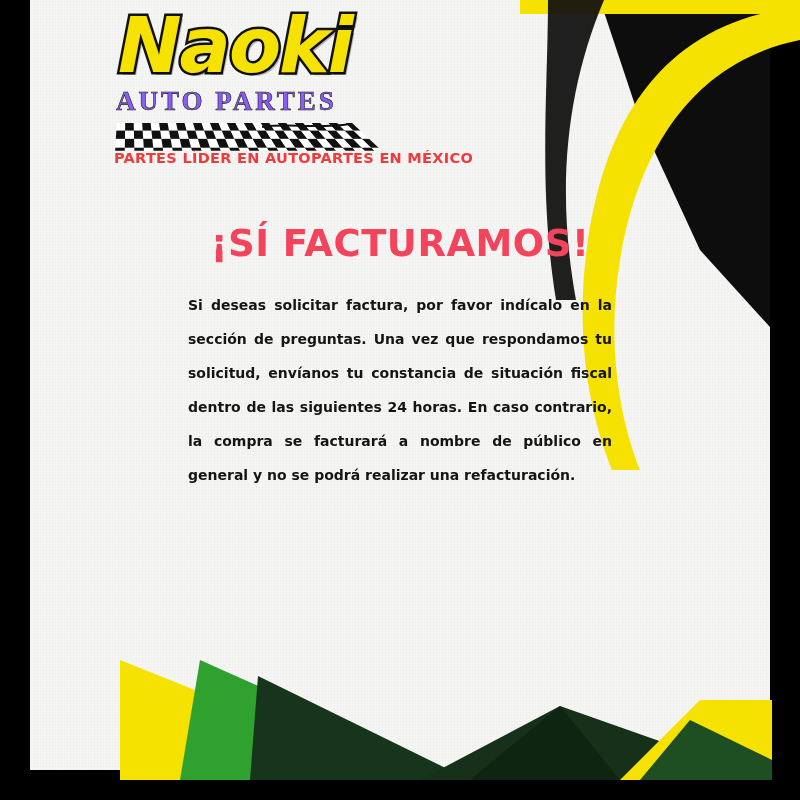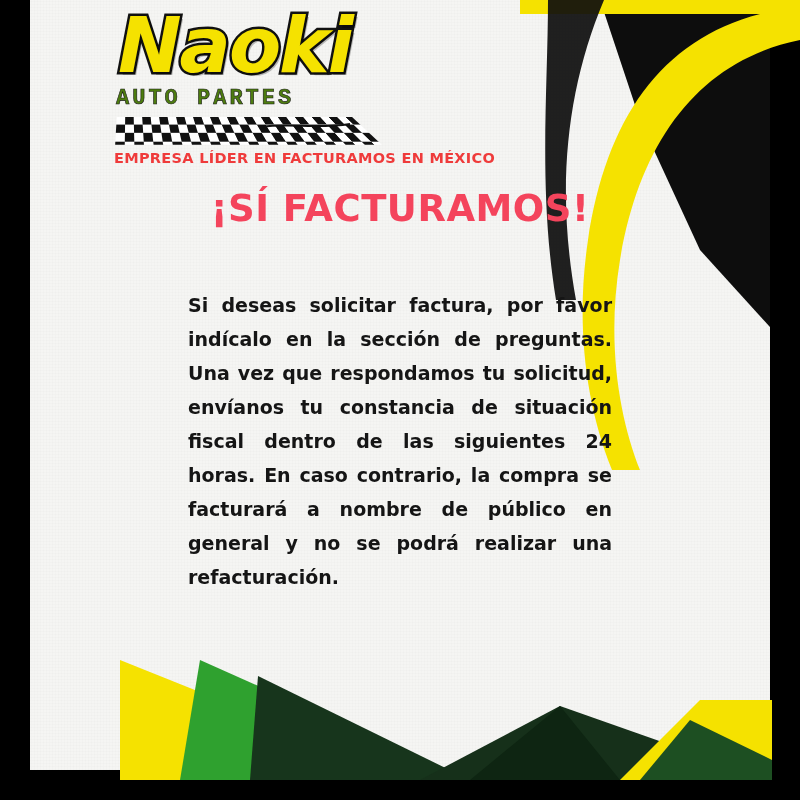--- a/index.html
+++ b/index.html
@@ -54,25 +54,25 @@
     line-height: 0.95;
     letter-spacing: -2px;
     color: #f5e200;
     -webkit-text-stroke: 5px #111111;
     paint-order: stroke fill;
     margin: 4px;
     padding: 0 0 0 4px;
     text-shadow: 3px 3px 0 rgba(0,0,0,0.25);
   }
   .logo-sub {
-    font-family: Liberation Mono, monospace;
+    font-family: Liberation Serif, serif;
     font-weight: 700;
-    font-size: 22px;
+    font-size: 27px;
     letter-spacing: 3px;
-    color: #4d7c0f;
+    color: #8b5cf6;
     margin: 2px 0 0 6px;
     -webkit-text-stroke: 0.6px #1a1a1a;
   }
   .checker {
     margin: 4px 0 0 6px;
     width: 250px;
     height: 30px;
     background-image:
       linear-gradient(45deg, #111 25%, transparent 25%, transparent 75%, #111 75%),
       linear-gradient(45deg, #111 25%, transparent 25%, transparent 75%, #111 75%);
@@ -98,39 +98,39 @@
     font-size: 14.5px;
     letter-spacing: 0.3px;
     color: #ef3b3b;
     white-space: nowrap;
   }
 
   
   .headline {
     position: absolute;
     left: 0;
-    top: 187px;
+    top: 222px;
     width: 800px;
     text-align: center;
     font-family: "DejaVu Sans", sans-serif;
     font-weight: 700;
     font-size: 37px;
     letter-spacing: 0.5px;
     color: #f4445c;
   }
 
   
   .body-text {
     position: absolute;
     left: 188px;
     top: 288px;
     width: 424px;
     font-family: "DejaVu Sans", sans-serif;
     font-weight: 700;
-    font-size: 19px;
+    font-size: 14px;
     line-height: 34px;
     color: #151515;
     text-align: justify;
     text-align-last: left;
   }
 
   svg { display: block; }
 </style>
 </head>
 <body>
@@ -162,19 +162,19 @@
   <div class="logo-block">
     <div class="logo-word">Naoki</div>
     <div class="logo-sub">AUTO PARTES</div>
     <div class="checker"></div>
   </div>
 
   <svg class="checker-tail" viewBox="0 0 90 8">
     <path d="M0 5 C25 1 55 7 88 2" stroke="#111111" stroke-width="2" fill="none"></path>
   </svg>
 
-  <div class="tagline">EMPRESA LÍDER  EN FACTURAMOS EN MÉXICO</div>
+  <div class="tagline">PARTES LÍDER  EN AUTOPARTES EN MÉXICO</div>
 
   <div class="headline">¡SÍ FACTURAMOS!</div>
 
   <div class="body-text">Si deseas solicitar factura, por favor indícalo en la sección de preguntas. Una vez que respondamos tu solicitud, envíanos tu constancia de situación fiscal dentro de las siguientes 24 horas. En caso contrario, la compra se facturará a nombre de público en general y no se podrá realizar una refacturación.</div>
 
 </div>
 
 </body></html>

